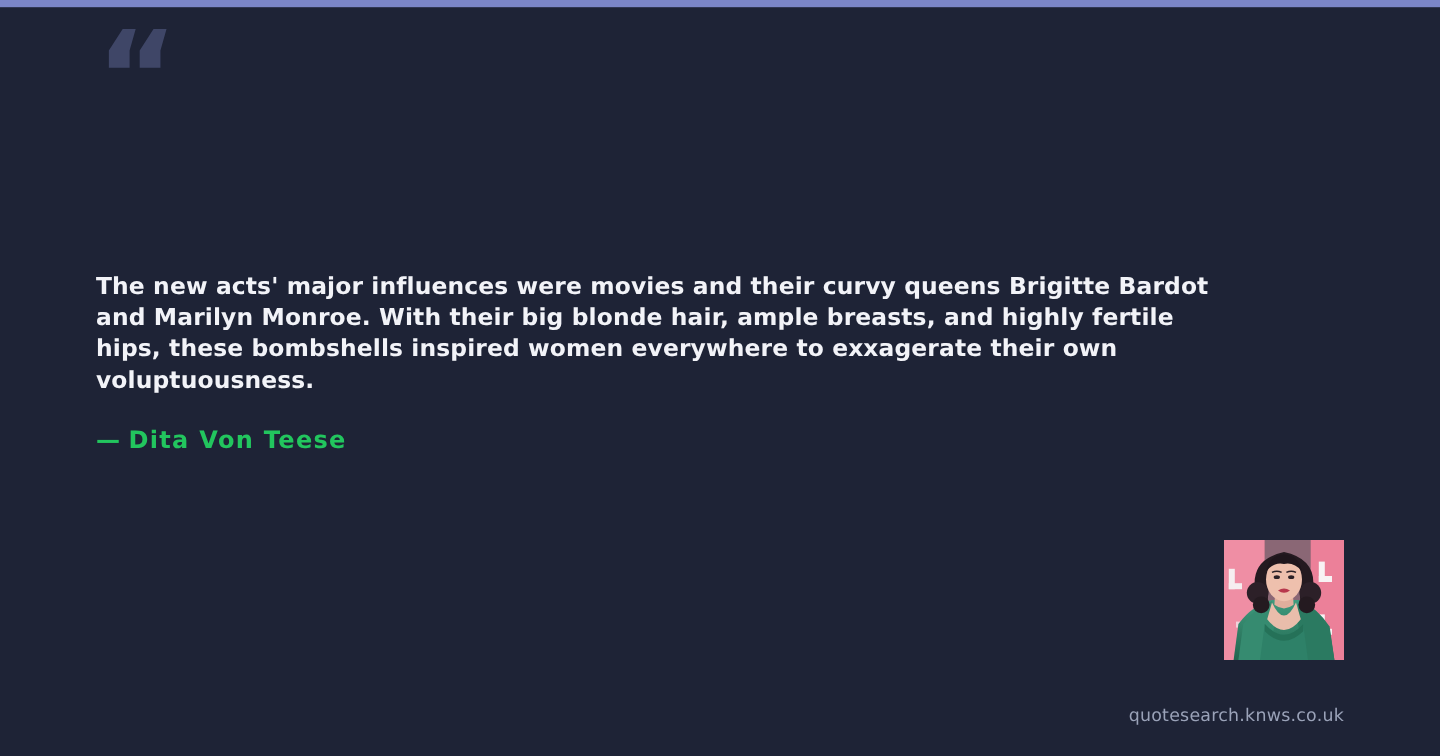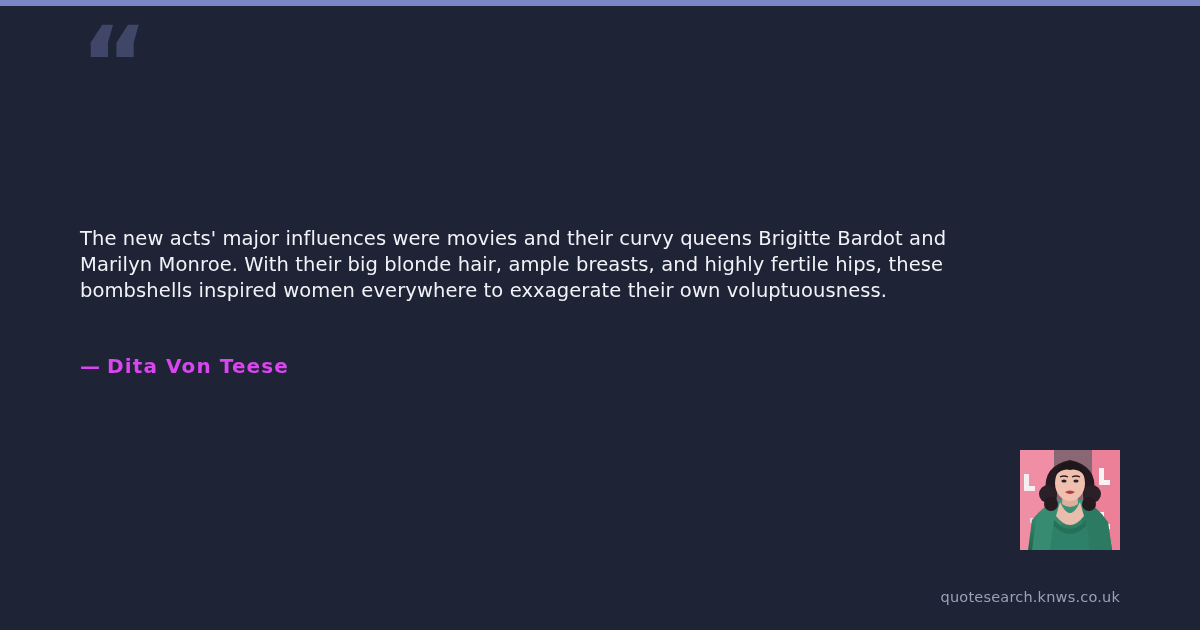--- a/index.html
+++ b/index.html
@@ -50,31 +50,31 @@
   
   .quote-body {
     position: absolute;
     left: 80px;
     top: 226px;
     width: 930px;
     font-size: 19.5px;
     line-height: 26px;
     color: #f2f3f8;
     letter-spacing: 0.1px;
-    font-weight: 400;
+    font-weight: 700;
   }
 
   
   .attribution {
     position: absolute;
     left: 80px;
     top: 354px;
     font-size: 20px;
     font-weight: 700;
-    color: #d946ef;
+    color: #22c55e;
     letter-spacing: 1.1px;
     white-space: nowrap;
   }
   .attribution .dash {
     margin-right: 6px;
   }
 
   
   .thumb {
     position: absolute;

